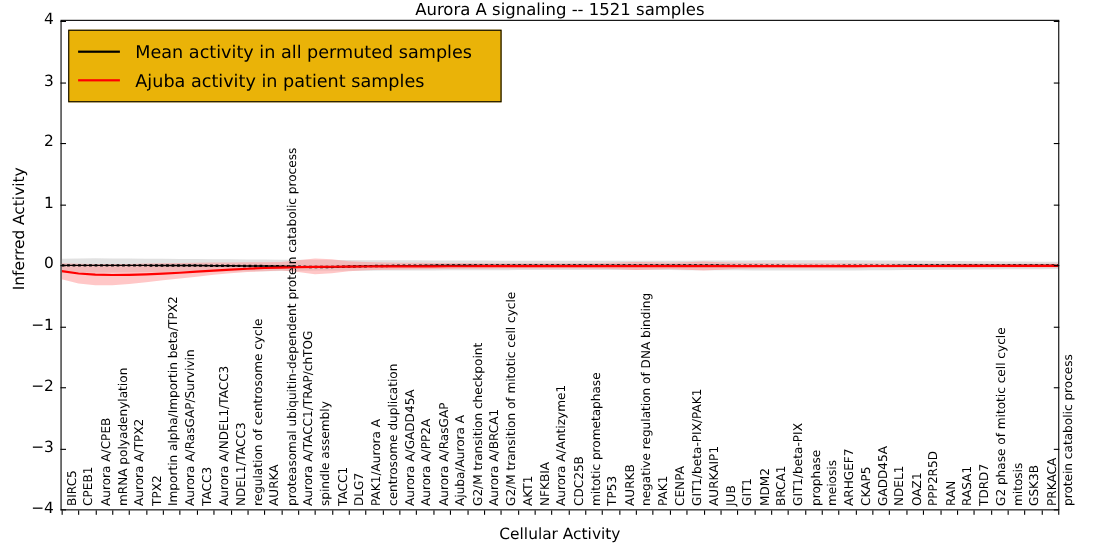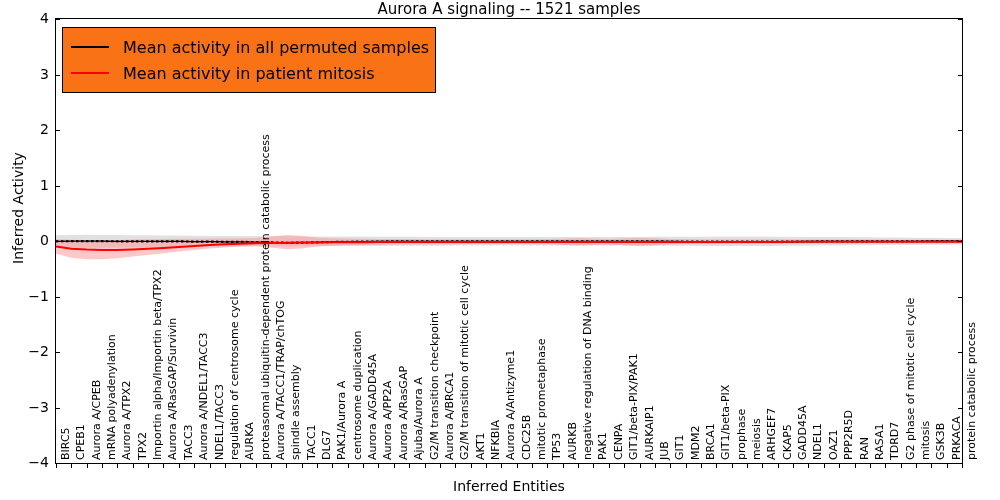--- a/index.html
+++ b/index.html
@@ -128,22 +128,22 @@
     transform-origin: left top;
     transform: rotate(-90deg) translate(4px, 0);
     line-height: 1;
   }
   
   #legend {
     position: absolute;
     left: 62px;
     top: 27px;
     border: 1px solid #000;
-    background: #f97316;
-    padding: 6px 6px 6px 8px;
+    background: #eab308;
+    padding: 6px 26px 6px 8px;
     box-sizing: border-box;
   }
   .legend-row {
     display: flex;
     align-items: center;
     height: 26px;
   }
   .legend-swatch {
     width: 38px;
     height: 2px;
@@ -314,30 +314,30 @@
       <div class="xtick-mark" style="left: 860.932px;"></div>
       <div class="xtick-label" style="left: 864.932px;">mitosis</div>
       <div class="xtick-mark" style="left: 876.288px;"></div>
       <div class="xtick-label" style="left: 880.288px;">GSK3B</div>
       <div class="xtick-mark" style="left: 891.644px;"></div>
       <div class="xtick-label" style="left: 895.644px;">PRKACA</div>
       <div class="xtick-mark" style="left: 907px;"></div>
       <div class="xtick-label" style="left: 911px;">protein catabolic process</div>
     </div>
 
-  <div id="x-axis-label">Inferred Entities</div>
+  <div id="x-axis-label">Cellular Activity</div>
 
   <div id="legend">
     <div class="legend-row">
       <span class="legend-swatch black"></span>
       <span class="legend-text">Mean activity in all permuted samples</span>
     </div>
     <div class="legend-row">
       <span class="legend-swatch red"></span>
-      <span class="legend-text">Mean activity in patient mitosis</span>
+      <span class="legend-text">Ajuba activity in patient samples</span>
     </div>
   </div>
 
 <div class="ytick-mark" style="top: 19px;"></div>
     <div class="ytick-mark-right" style="top: 19px;"></div>
     <div class="ytick-mark" style="top: 74.5px;"></div>
     <div class="ytick-mark-right" style="top: 74.5px;"></div>
     <div class="ytick-mark" style="top: 130px;"></div>
     <div class="ytick-mark-right" style="top: 130px;"></div>
     <div class="ytick-mark" style="top: 185.5px;"></div>

